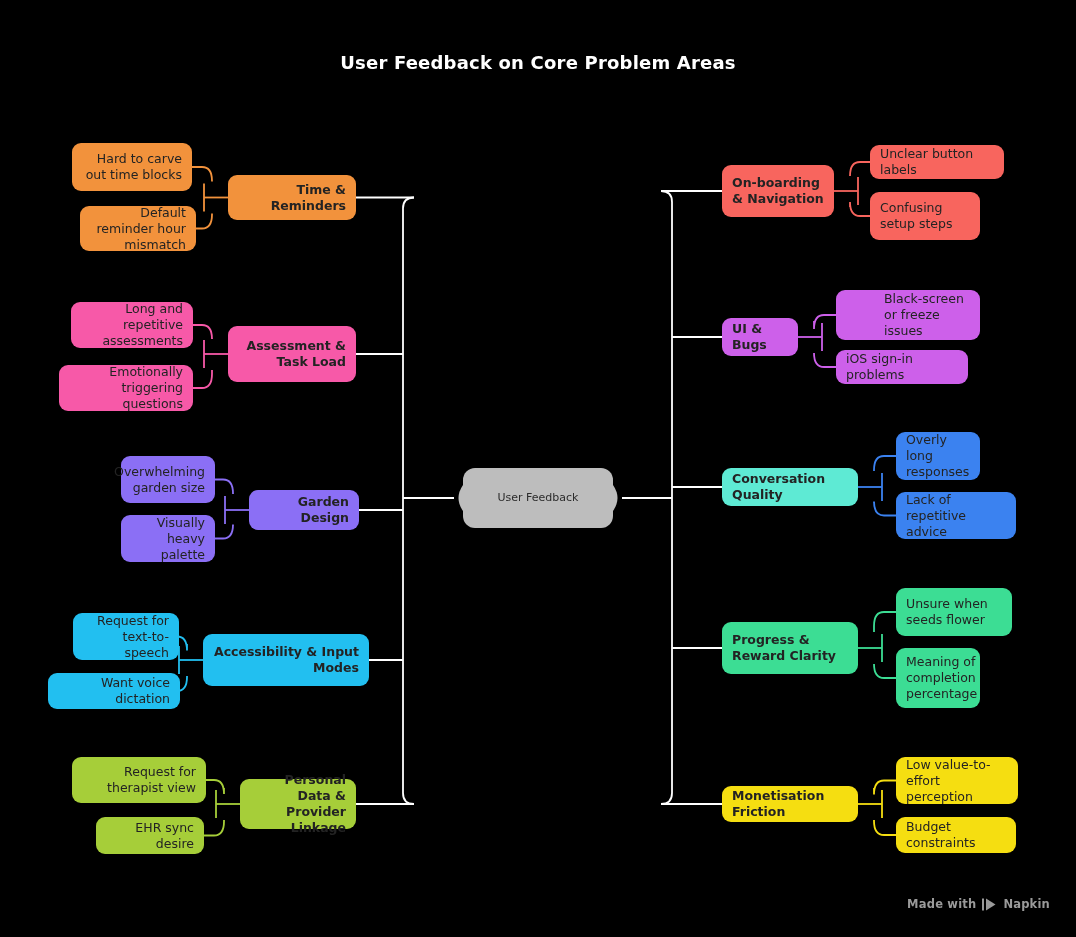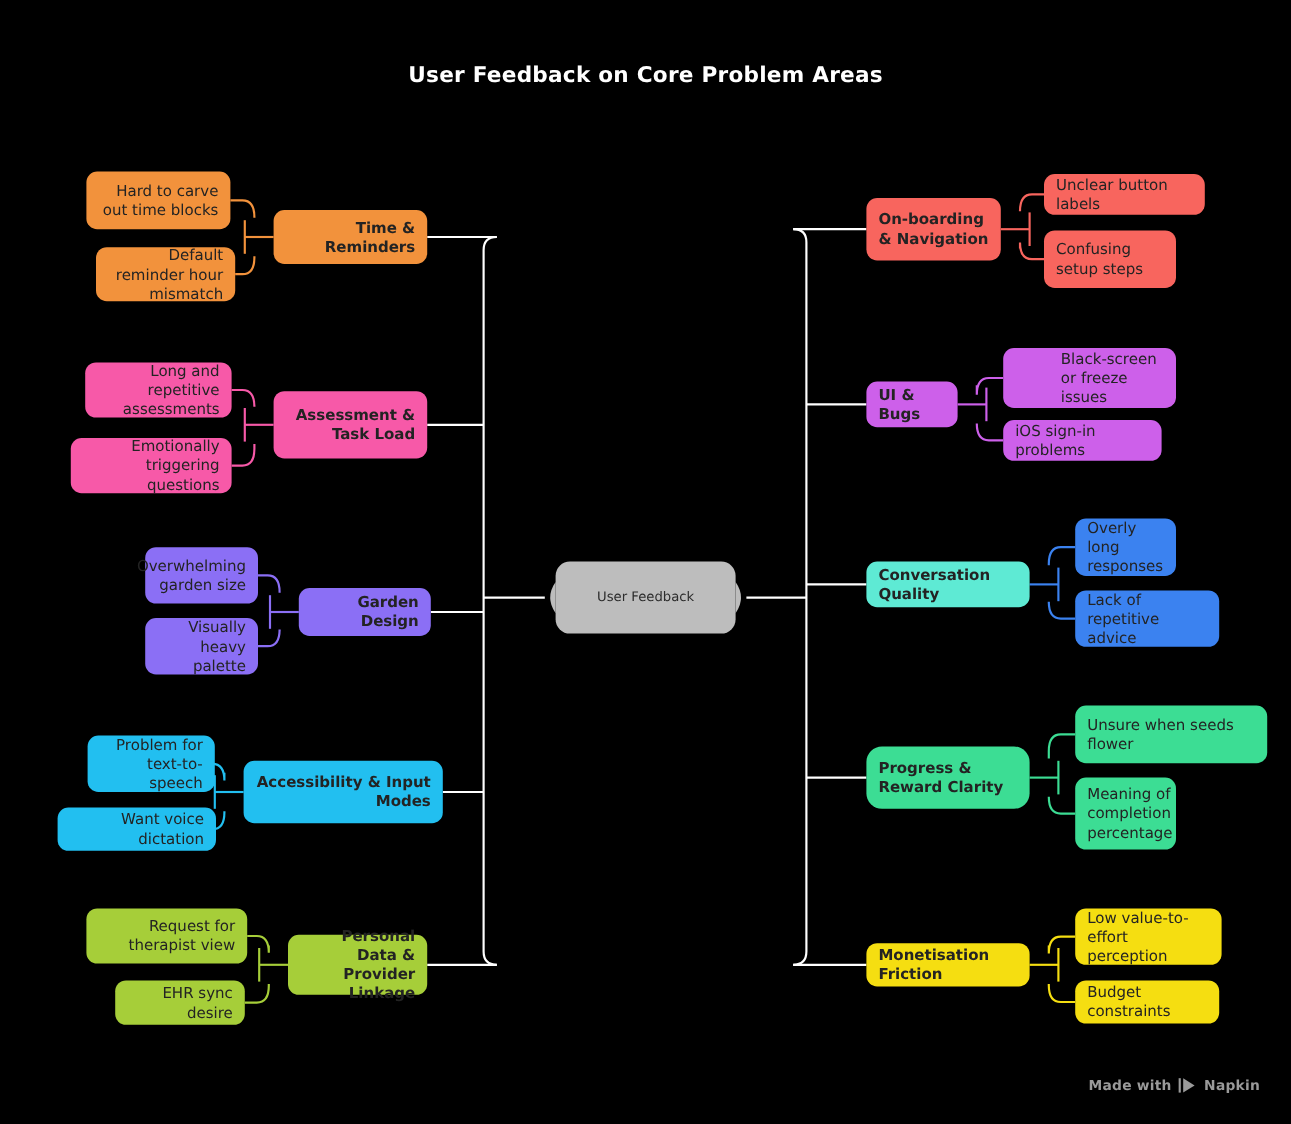--- a/index.html
+++ b/index.html
@@ -148,21 +148,21 @@
       <div class="node leaf al-right" style="left: 121px; top: 456px; width: 94px; height: 47px; background: rgb(139, 111, 245);">
         <span>Overwhelming garden size</span>
       </div>
       <div class="node leaf al-right" style="left: 121px; top: 515px; width: 94px; height: 47px; background: rgb(139, 111, 245);">
         <span>Visually heavy palette</span>
       </div>
       <div class="node main al-right" style="left: 203px; top: 634px; width: 166px; height: 52px; background: rgb(34, 191, 240);">
         <span>Accessibility &amp; Input Modes</span>
       </div>
       <div class="node leaf al-right" style="left: 73px; top: 613px; width: 106px; height: 47px; background: rgb(34, 191, 240);">
-        <span>Problem for text-to-speech</span>
+        <span>Request for text-to-speech</span>
       </div>
       <div class="node leaf al-right" style="left: 48px; top: 673px; width: 132px; height: 36px; background: rgb(34, 191, 240);">
         <span>Want voice dictation</span>
       </div>
       <div class="node main al-right" style="left: 240px; top: 779px; width: 116px; height: 50px; background: rgb(166, 206, 57);">
         <span>Personal Data &amp; Provider Linkage</span>
       </div>
       <div class="node leaf al-right" style="left: 72px; top: 757px; width: 134px; height: 46px; background: rgb(166, 206, 57);">
         <span>Request for therapist view</span>
       </div>
@@ -189,24 +189,24 @@
       </div>
       <div class="node main al-left" style="left: 722px; top: 468px; width: 136px; height: 38px; background: #5eead4;">
         <span>Conversation Quality</span>
       </div>
       <div class="node leaf al-left" style="left: 896px; top: 432px; width: 84px; height: 48px; background: rgb(59, 130, 240);">
         <span>Overly long responses</span>
       </div>
       <div class="node leaf al-left" style="left: 896px; top: 492px; width: 120px; height: 47px; background: rgb(59, 130, 240);">
         <span>Lack of repetitive advice</span>
       </div>
-      <div class="node main al-left" style="left: 722px; top: 622px; width: 136px; height: 52px; background: rgb(60, 221, 148); border-radius: 13px;">
+      <div class="node main al-left" style="left: 722px; top: 622px; width: 136px; height: 52px; background: rgb(60, 221, 148);">
         <span>Progress &amp; Reward Clarity</span>
       </div>
-      <div class="node leaf al-left" style="left: 896px; top: 588px; width: 160px; height: 48px; background: rgb(60, 221, 148);">
+      <div class="node leaf al-left" style="left: 896px; top: 588px; width: 116px; height: 48px; background: rgb(60, 221, 148);">
         <span>Unsure when seeds flower</span>
       </div>
       <div class="node leaf al-left" style="left: 896px; top: 648px; width: 84px; height: 60px; background: rgb(60, 221, 148);">
         <span>Meaning of completion percentage</span>
       </div>
       <div class="node main al-left" style="left: 722px; top: 786px; width: 136px; height: 36px; background: rgb(245, 222, 17);">
         <span>Monetisation Friction</span>
       </div>
       <div class="node leaf al-left" style="left: 896px; top: 757px; width: 122px; height: 47px; background: rgb(245, 222, 17);">
         <span>Low value-to-effort perception</span>

